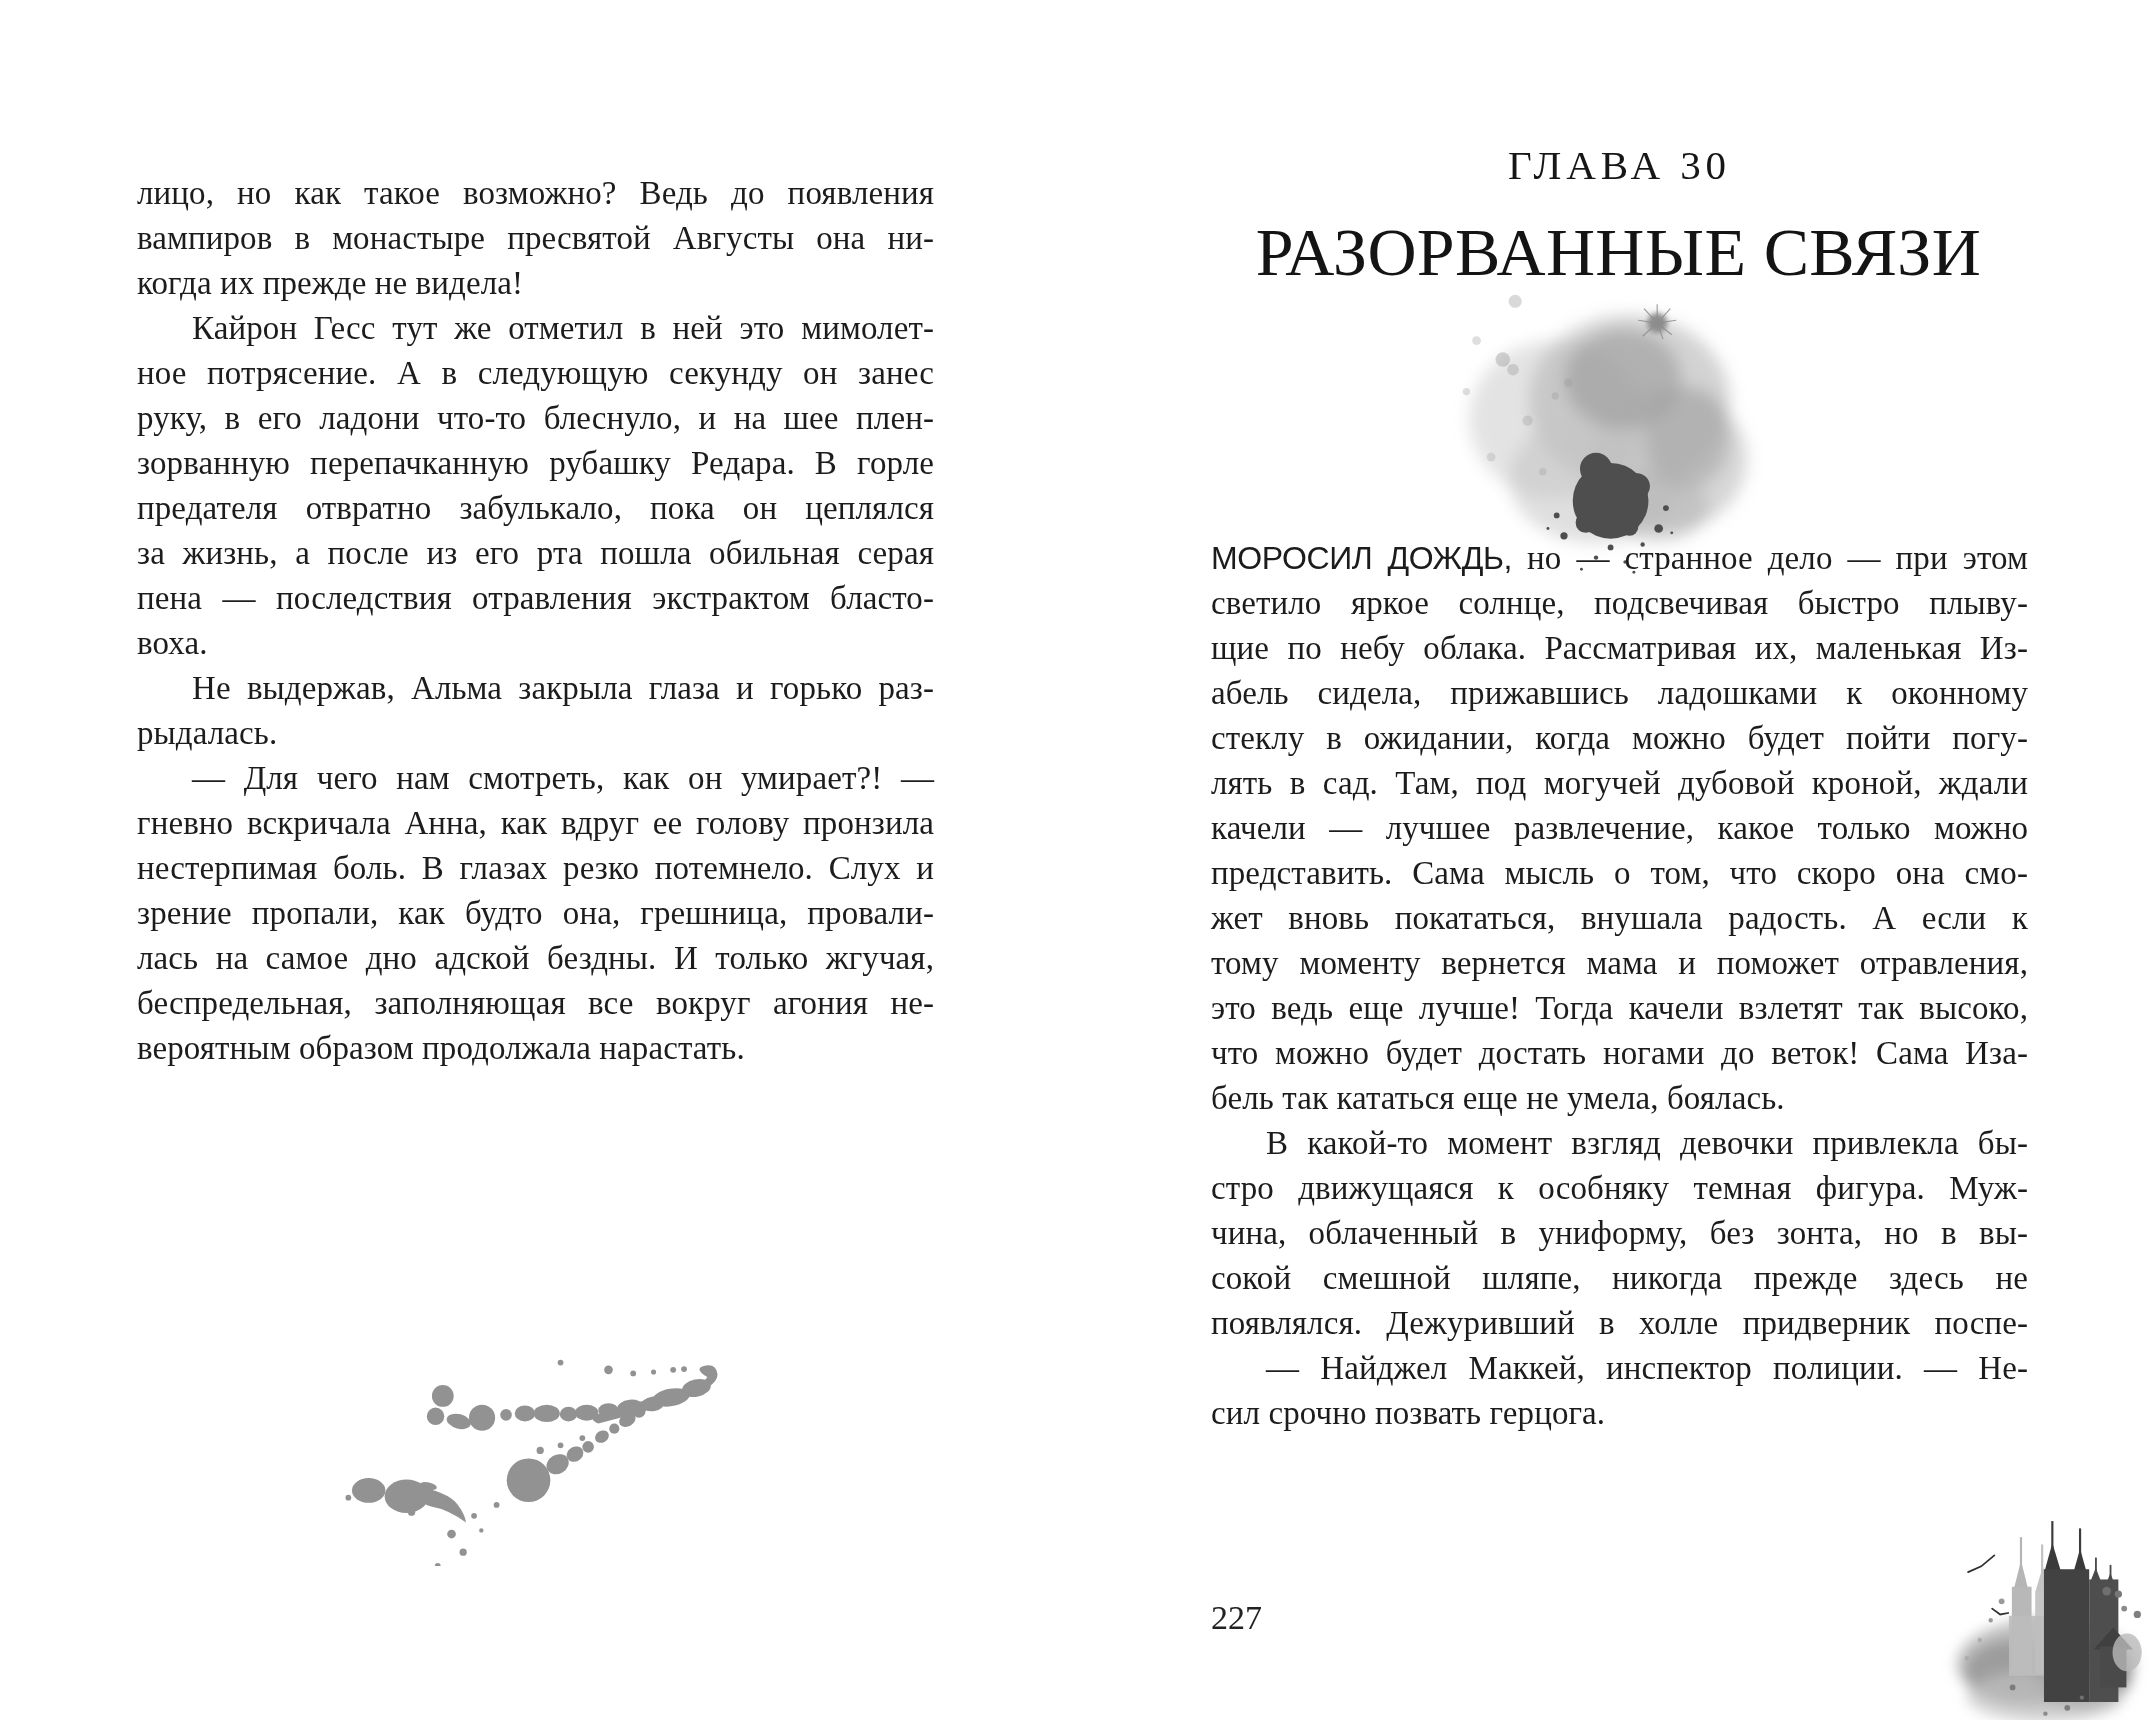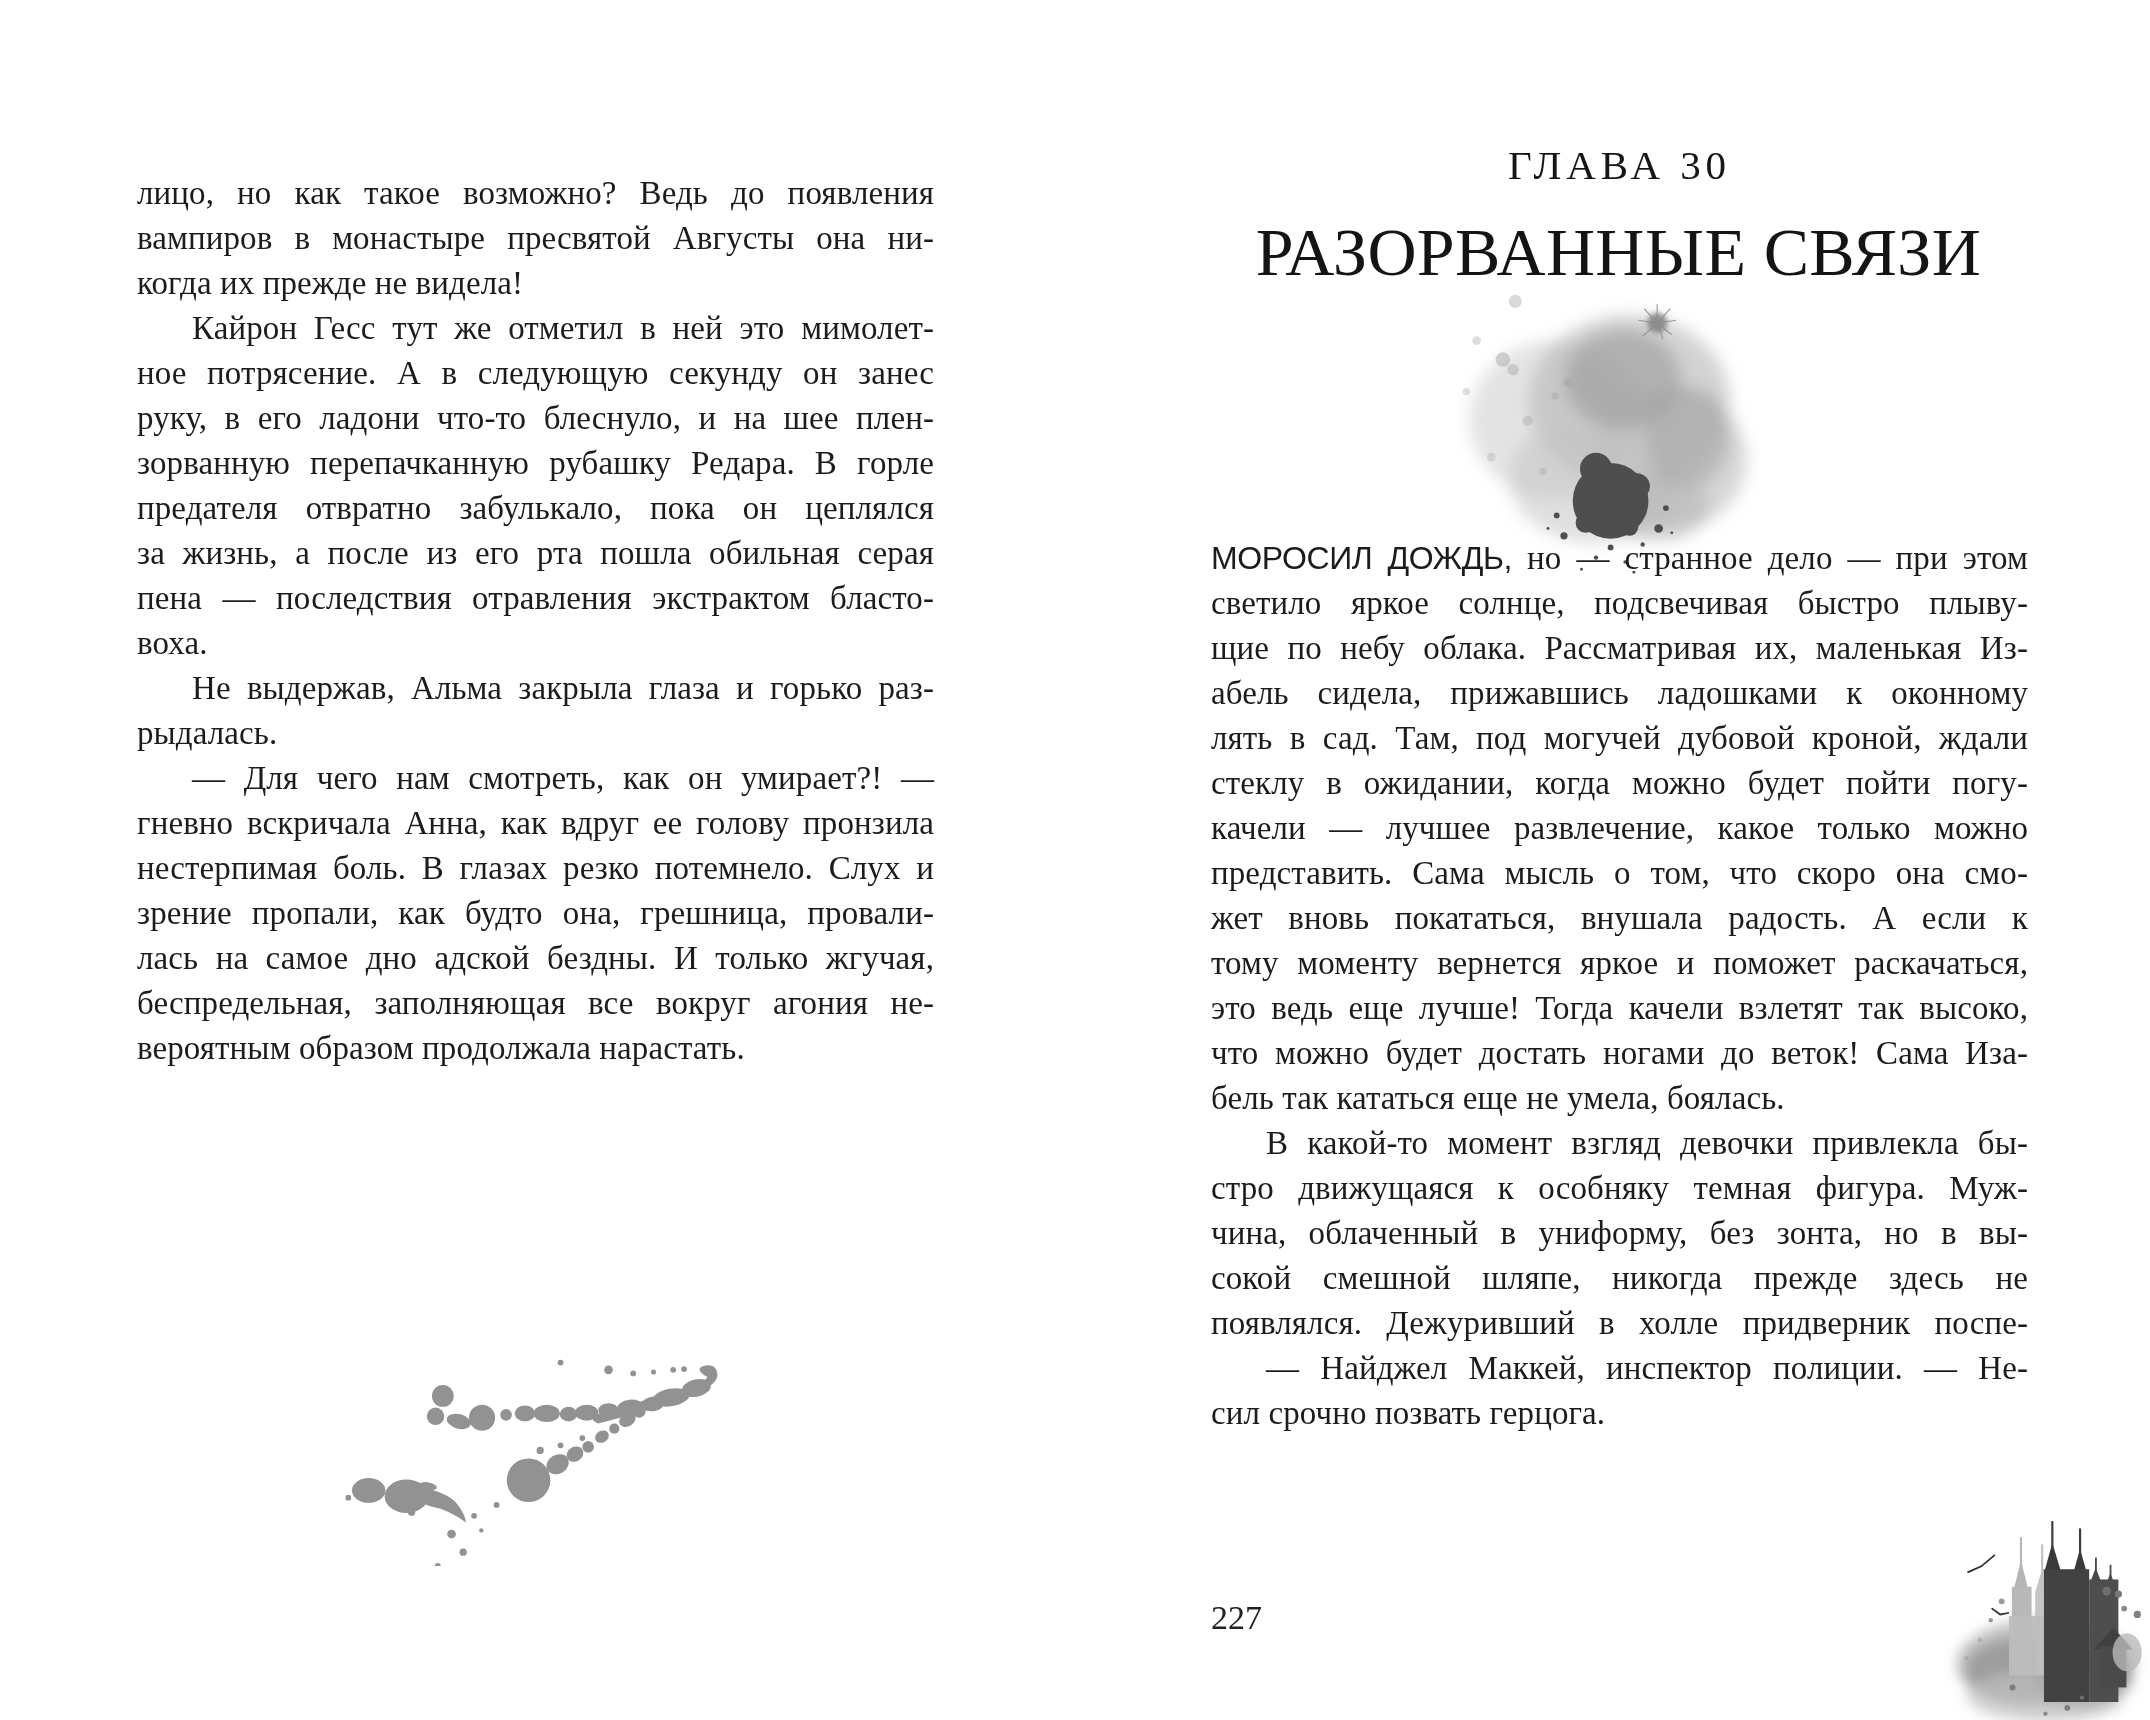--- a/index.html
+++ b/index.html
@@ -224,26 +224,26 @@
         <circle cx="310" cy="336" r="2"></circle>
         <circle cx="140" cy="330" r="2"></circle>
       </g>
     </svg>
 
     <div class="text-block right-block">
         <div class="line"><span class="lead">МОРОСИЛ ДОЖДЬ,</span> но — странное дело — при этом</div>
         <div class="line">светило яркое солнце, подсвечивая быстро плыву-</div>
         <div class="line">щие по небу облака. Рассматривая их, маленькая Из-</div>
         <div class="line">абель сидела, прижавшись ладошками к оконному</div>
+        <div class="line">стеклу в ожидании, когда можно будет пойти погу-</div>
         <div class="line">лять в сад. Там, под могучей дубовой кроной, ждали</div>
-        <div class="line">стеклу в ожидании, когда можно будет пойти погу-</div>
         <div class="line">качели — лучшее развлечение, какое только можно</div>
         <div class="line">представить. Сама мысль о том, что скоро она смо-</div>
         <div class="line">жет вновь покататься, внушала радость. А если к</div>
-        <div class="line">тому моменту вернется яркое и поможет раскачаться,</div>
+        <div class="line">тому моменту вернется мама и поможет отравления,</div>
         <div class="line">это ведь еще лучше! Тогда качели взлетят так высоко,</div>
         <div class="line">что можно будет достать ногами до веток! Сама Иза-</div>
         <div class="line last">бель так кататься еще не умела, боялась.</div>
         <div class="line indent">В какой-то момент взгляд девочки привлекла бы-</div>
         <div class="line">стро движущаяся к особняку темная фигура. Муж-</div>
         <div class="line">чина, облаченный в униформу, без зонта, но в вы-</div>
         <div class="line">сокой смешной шляпе, никогда прежде здесь не</div>
         <div class="line">появлялся. Дежуривший в холле придверник поспе-</div>
         <div class="line indent">— Найджел Маккей, инспектор полиции. — Не-</div>
         <div class="line last">сил срочно позвать герцога.</div>

